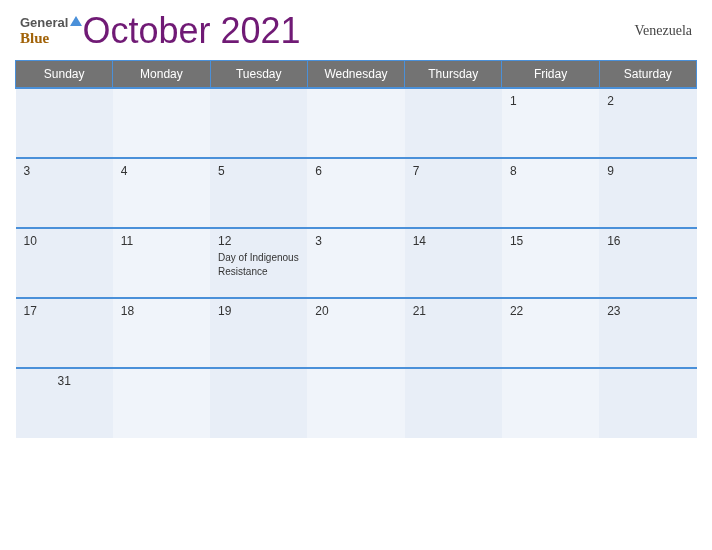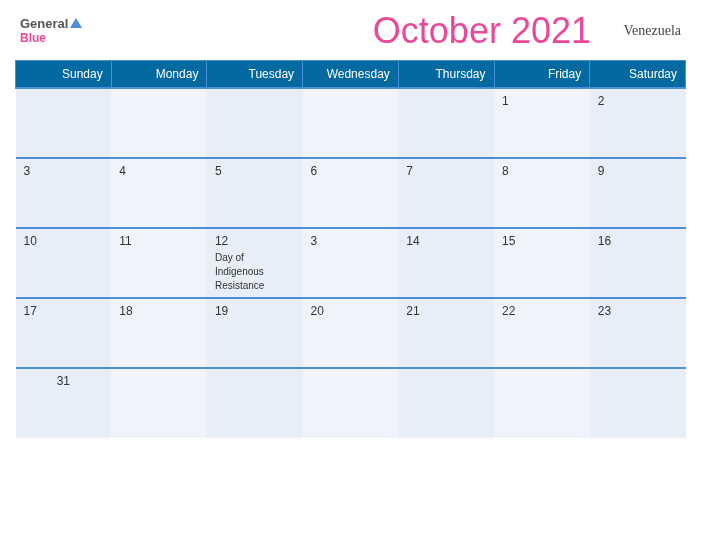--- a/index.html
+++ b/index.html
@@ -7,80 +7,81 @@
       width: 712px;
       height: 550px;
       background: #fff;
       font-family: Arial, sans-serif;
       overflow: hidden;
     }
     .calendar-container {
       width: 712px;
       height: 550px;
       background: #fff;
-      padding: 10px 26px 10px 15px;
+      padding: 10px 15px 10px 15px;
     }
     .header {
       display: flex;
       align-items: center;
       justify-content: space-between;
       margin-bottom: 8px;
       padding: 0 5px;
     }
     .logo {
       display: flex;
       flex-direction: column;
       align-items: flex-start;
       line-height: 1.1;
     }
     .logo-general {
       font-size: 13px;
       font-weight: bold;
       color: #555;
     }
     .logo-blue {
-      font-size: 12px;
+      font-size: 15px;
       font-weight: bold;
-      color: #ec4899;
+      color: #a16207;
+      font-family: Liberation Serif, serif;
     }
     .logo-triangle {
       display: inline-block;
       width: 0;
       height: 0;
       border-left: 6px solid transparent;
       border-right: 6px solid transparent;
       border-bottom: 10px solid #4a90d9;
       margin-left: 2px;
       vertical-align: middle;
       position: relative;
       top: -2px;
     }
     .month-title {
       font-size: 36px;
       font-weight: normal;
-      color: #ec4899;
-      text-align: right;
+      color: #701a75;
+      text-align: left;
       flex: 1;
     }
     .country {
       font-size: 14px;
       color: #444;
       text-align: right;
       min-width: 90px;
       font-family: Liberation Serif, serif;
     }
     .calendar-table {
       width: 100%;
       border-collapse: collapse;
       table-layout: fixed;
     }
     .calendar-table thead tr th {
-      background-color: #0369a1;
+      background-color: #737373;
       color: #fff;
-      text-align: right;
+      text-align: center;
       font-size: 12px;
       font-weight: normal;
       padding: 6px 8px;
       border: 1px solid #4a90d9;
     }
     .calendar-table tbody tr {
       border-top: 2px solid #4a90d9;
     }
     .calendar-table tbody tr td {
       background-color: #f0f4fa;

